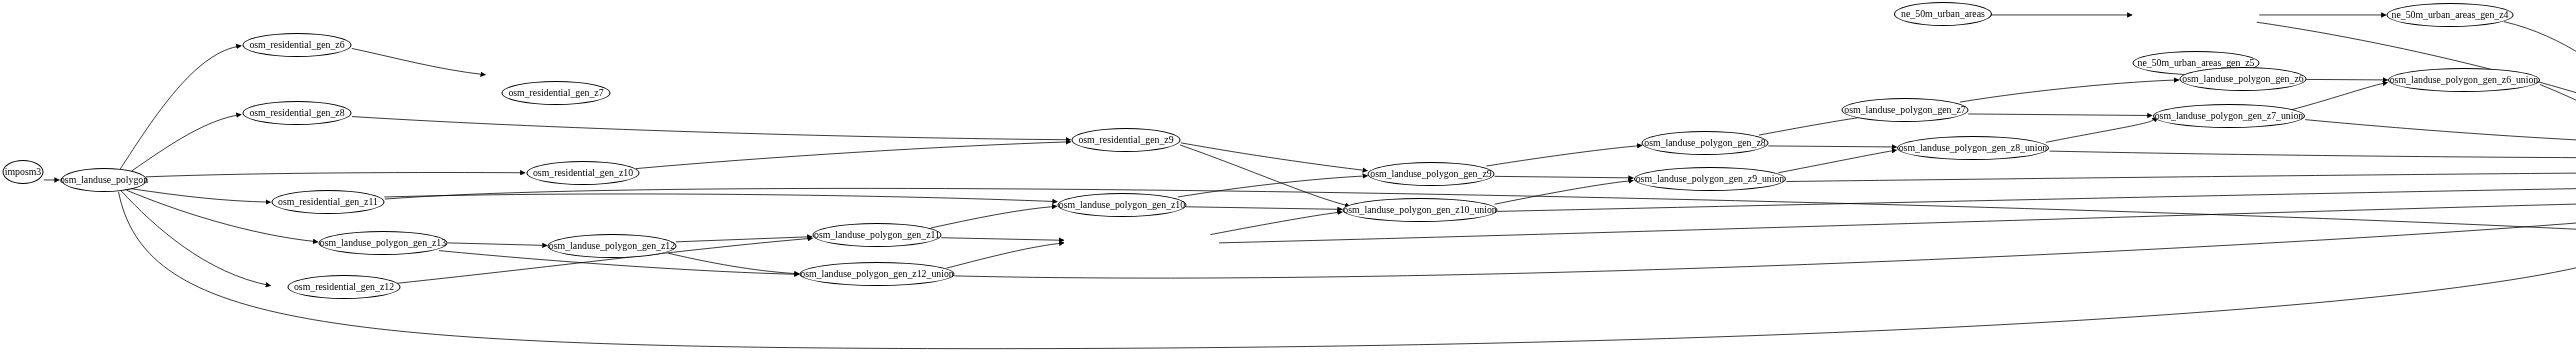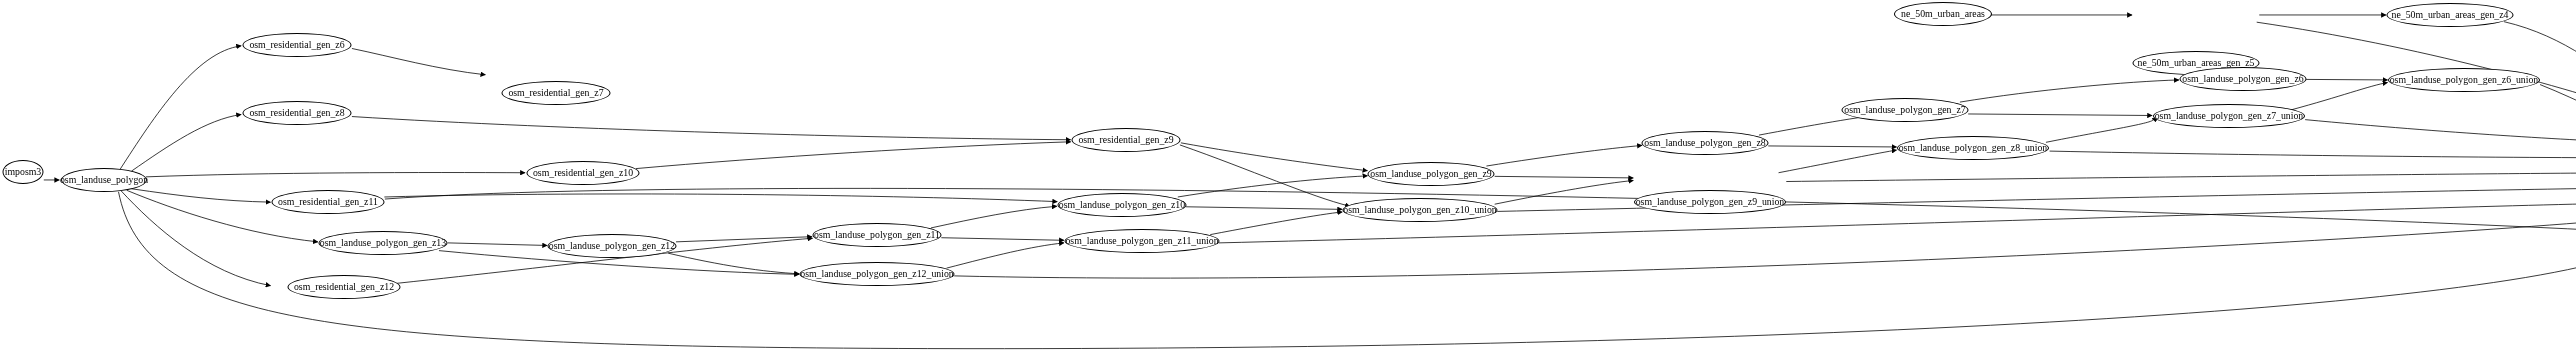--- a/index.html
+++ b/index.html
@@ -165,35 +165,32 @@
       </div>
       <div class="node" style="left: 1705px; top: 143px; width: 127px; height: 24px;">
         <span class="node-label">osm_landuse_polygon_gen_z8</span>
       </div>
       <div class="node" style="left: 1973px; top: 148px; width: 152px; height: 24px;">
         <span class="node-label">osm_landuse_polygon_gen_z8_union</span>
       </div>
       <div class="node" style="left: 1431px; top: 174px; width: 127px; height: 24px;">
         <span class="node-label">osm_landuse_polygon_gen_z9</span>
       </div>
-      <div class="node" style="left: 1710px; top: 179px; width: 152px; height: 24px; margin-top: 23px;">
+      <div class="node" style="left: 1710px; top: 179px; width: 152px; height: 24px;">
         <span class="node-label">osm_landuse_polygon_gen_z9_union</span>
       </div>
       <div class="node" style="left: 1122px; top: 205px; width: 129px; height: 24px;">
         <span class="node-label">osm_landuse_polygon_gen_z10</span>
       </div>
       <div class="node" style="left: 1420px; top: 210px; width: 155px; height: 24px;">
         <span class="node-label">osm_landuse_polygon_gen_z10_union</span>
       </div>
       <div class="node" style="left: 877px; top: 235px; width: 129px; height: 24px;">
         <span class="node-label">osm_landuse_polygon_gen_z11</span>
       </div>
-      <div class="node" style="left: 1142px; top: 241px; width: 155px; height: 24px;">
-        <span class="node-label">osm_landuse_polygon_gen_z11_union</span>
-      </div>
       <div class="node" style="left: 612px; top: 246px; width: 129px; height: 24px;">
         <span class="node-label">osm_landuse_polygon_gen_z12</span>
       </div>
       <div class="node" style="left: 877px; top: 274px; width: 155px; height: 24px;">
         <span class="node-label">osm_landuse_polygon_gen_z12_union</span>
       </div>
       <div class="node" style="left: 383px; top: 243px; width: 129px; height: 24px; text-align: center;">
         <span class="node-label">osm_landuse_polygon_gen_z13</span>
       </div>
     </div>

